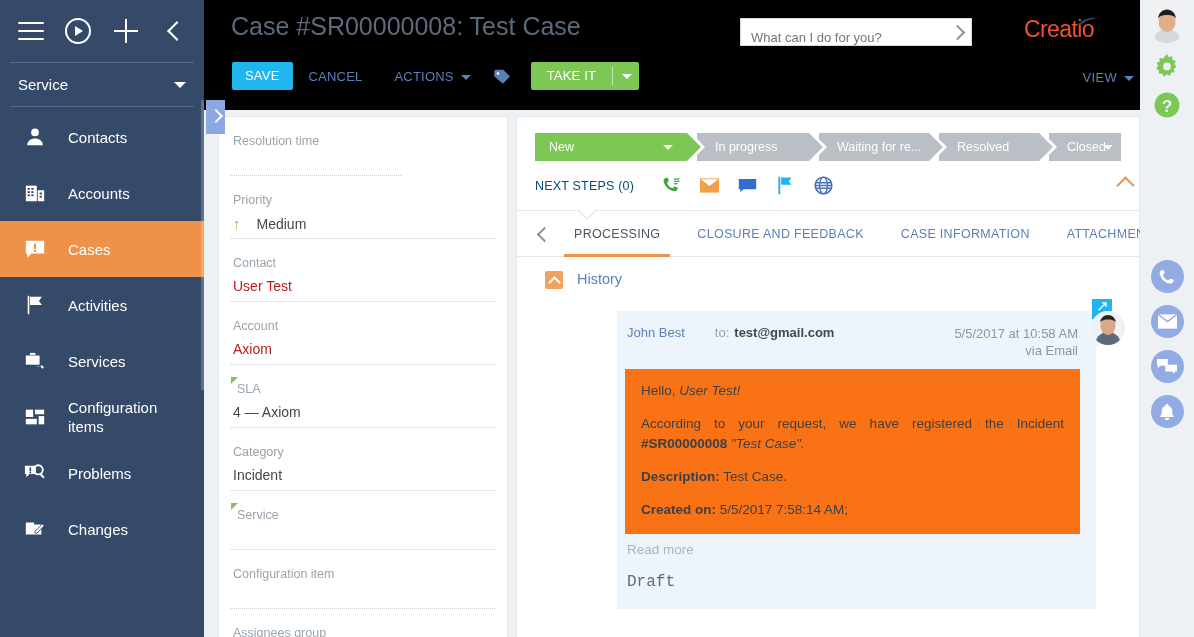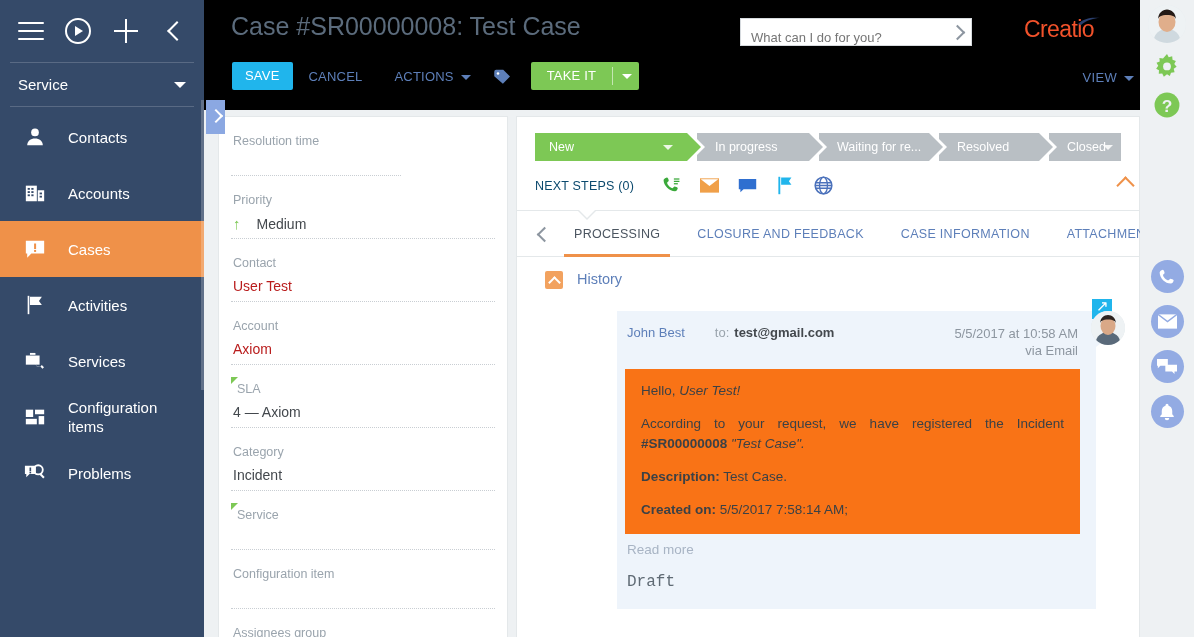--- a/index.html
+++ b/index.html
@@ -407,20 +407,29 @@
               <g fill="#354a69">
                 <rect x="6" y="6" width="1.8" height="4"></rect>
                 <rect x="6" y="10.6" width="1.8" height="1.8"></rect>
               </g>
               <circle cx="15.5" cy="8.5" r="5" fill="none" stroke="#fff" stroke-width="2"></circle>
               <rect x="18.5" y="12" width="2.2" height="6" transform="rotate(-45 19.6 15)"></rect>
             </svg>
         </span>
         <span class="label">Problems</span>
       </div>
+      <div class="sb-item">
+        <span class="ic">
+          <svg width="22" height="22" viewBox="0 0 24 24">
+              <path d="M2 5h9v2h8v11H2z"></path>
+              <path d="M22 8.5l-2-2-8 8v2h2z" fill="#fff" stroke="#354a69" stroke-width="1"></path>
+            </svg>
+        </span>
+        <span class="label">Changes</span>
+      </div>
     </div>
     <div class="sb-scroll"></div>
   </div>
 
   <div class="expander"></div>
 
   <div class="header">
     <div class="hdr-title">Case #SR00000008: Test Case</div>
 
     <div class="hdr-actions">

